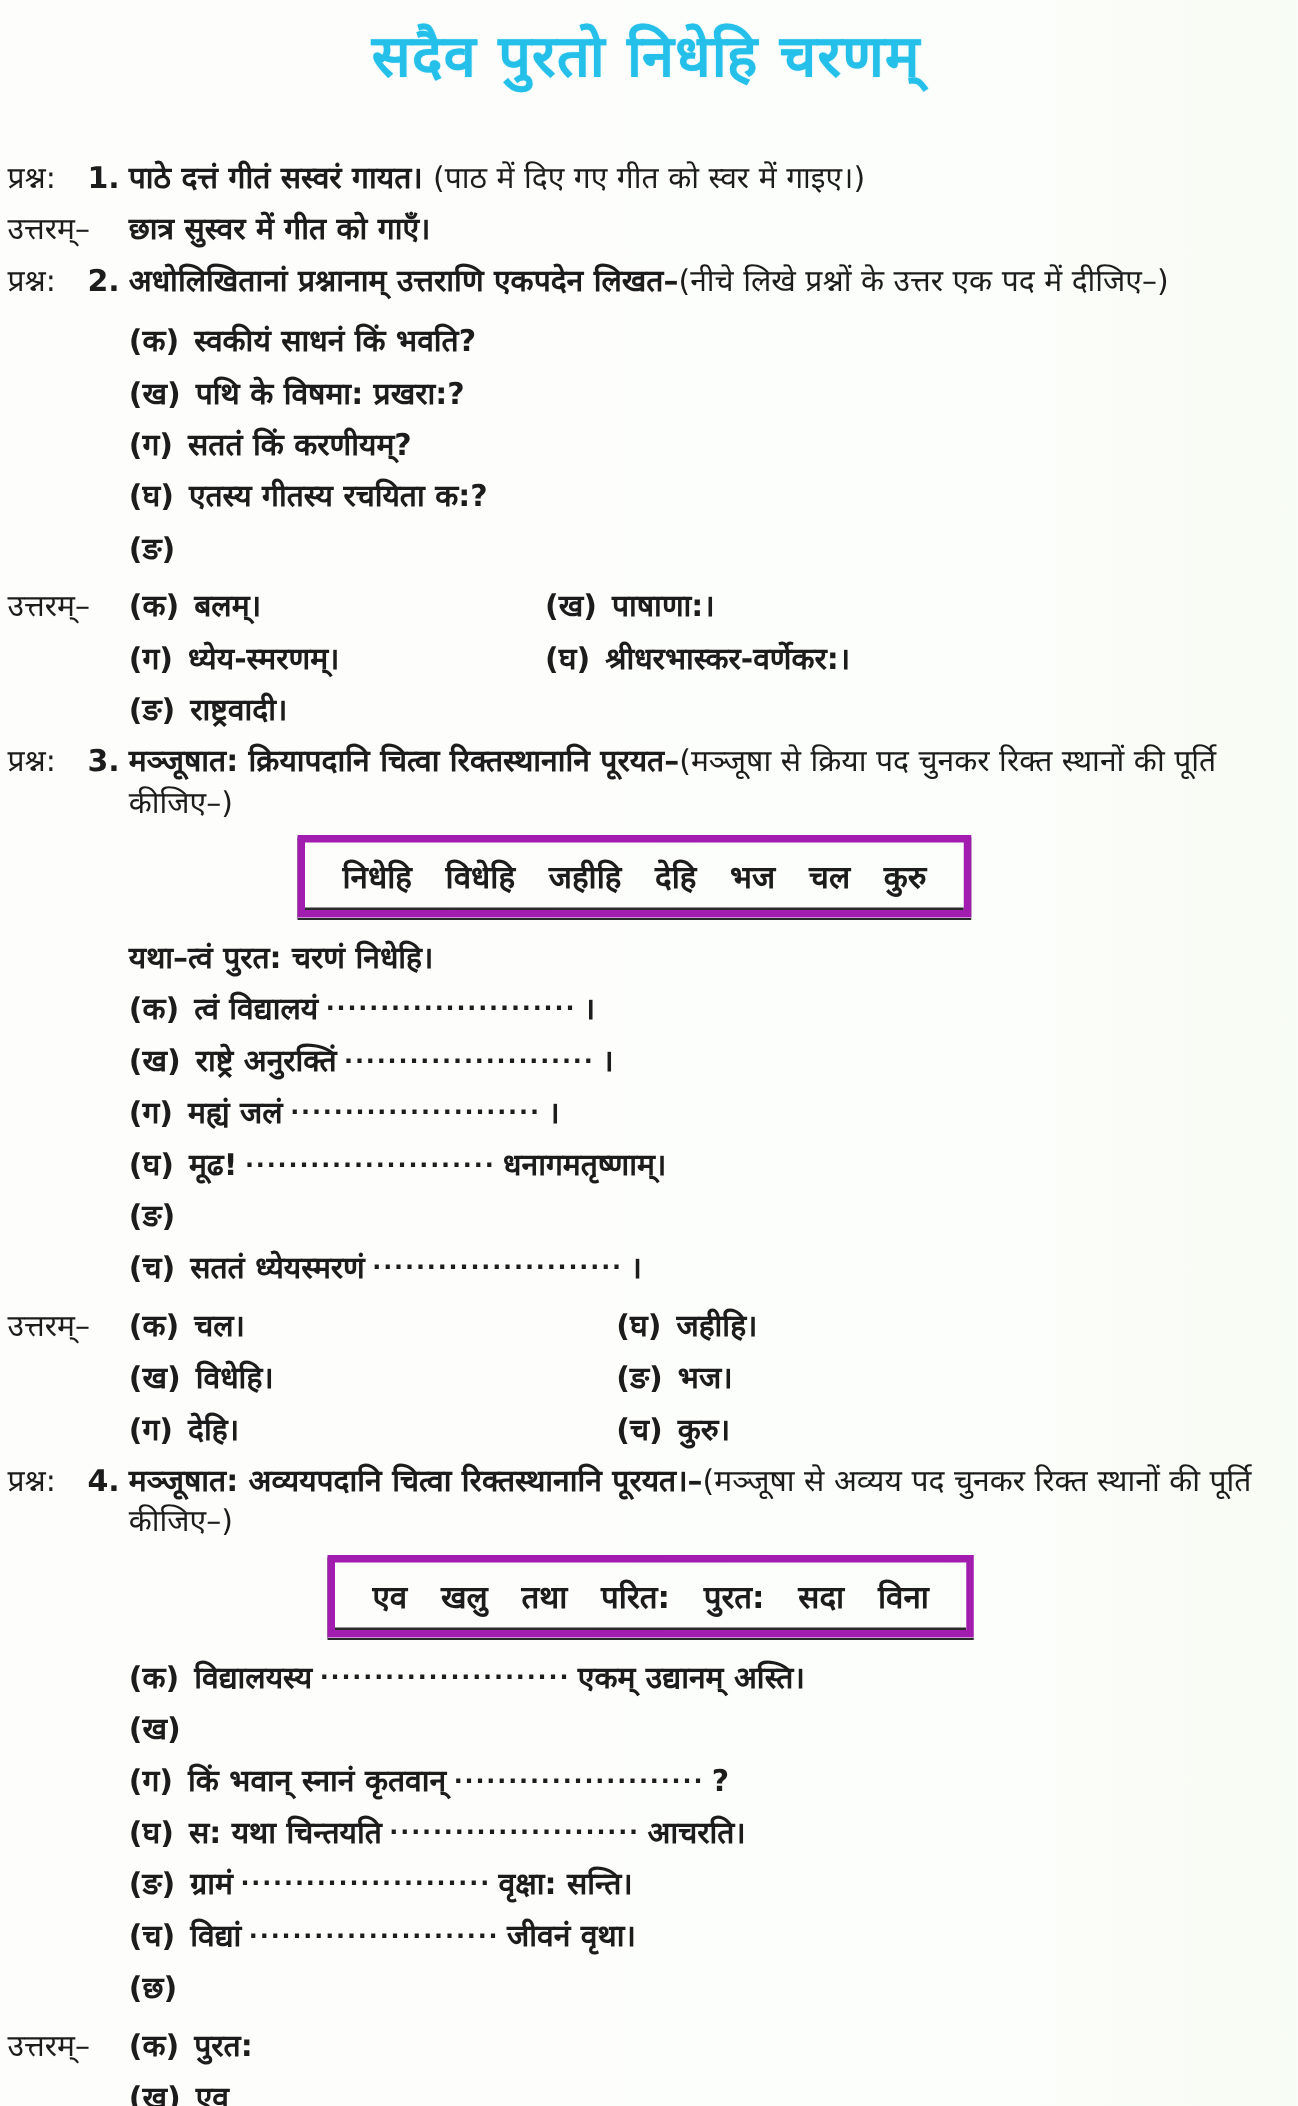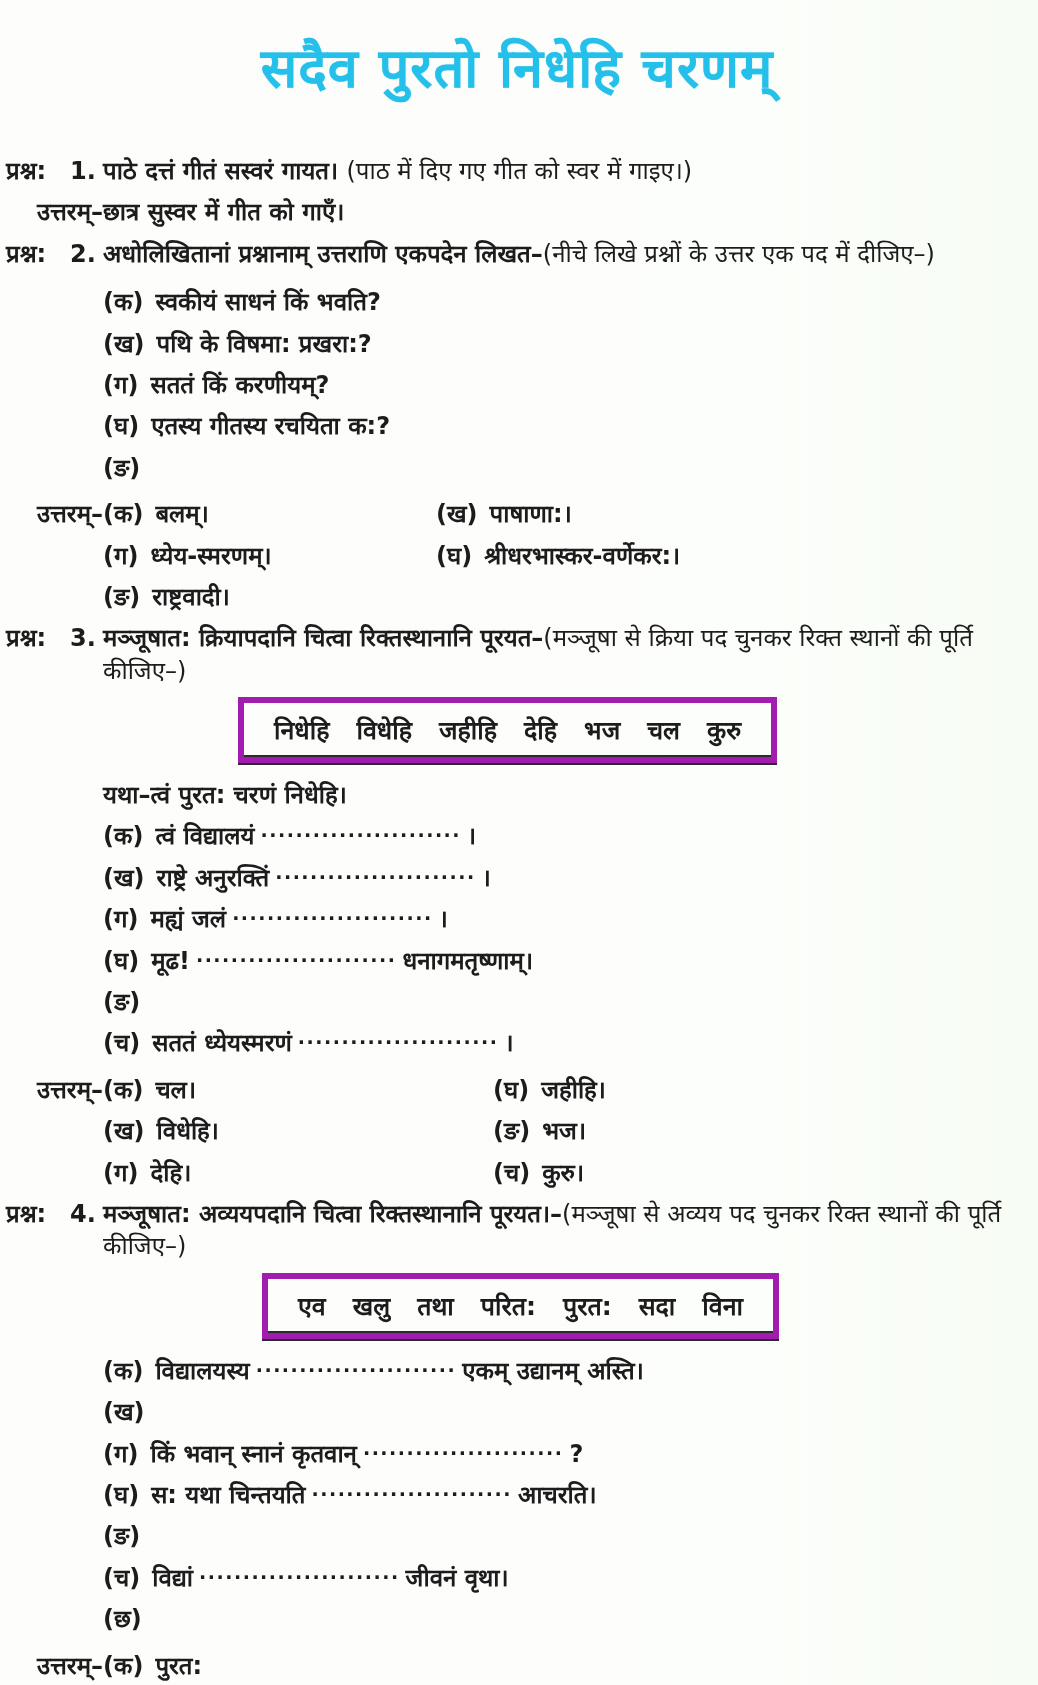--- a/index.html
+++ b/index.html
@@ -7,31 +7,31 @@
   body {
     width:1038px; height:1685px; overflow:hidden;
     background:#fdfefd;
     background-image: linear-gradient(90deg, #fdfdfc 0%, #fcfefb 70%, #f7fcf4 100%);
     color:#1c1c1c;
     font-family:"DejaVu Sans","Liberation Sans",sans-serif;
     padding:8px 10px 0 6px;
   }
   .title {
     text-align:center;
-    font-size:54px;
+    font-size:46px;
     font-weight:bold;
     color:#25c0ea;
     text-shadow:0 0 1px rgba(37,192,234,.55);
-    margin:21px 0 52px 0;
+    margin:4px 0 52px 0;
     letter-spacing:1px;
   }
   .row { display:flex; align-items:baseline; font-size:24px; line-height:1.35; margin-bottom:9px; }
-  .col-label { flex:0 0 64px; font-weight:bold; white-space:nowrap; }
+  .col-label { flex:0 0 64px; font-weight:normal; white-space:nowrap; }
   .col-num   { flex:0 0 33px; font-weight:bold; }
-  .col-albl  { flex:0 0 97px; font-weight:bold; white-space:nowrap;text-align:right; }
+  .col-albl  { flex:0 0 97px; font-weight:normal; white-space:nowrap; }
   .col-text  { flex:1; }
   .sk { font-weight:bold; }
   .hi { font-weight:normal; }
   .bold { font-weight:bold; }
   .item { padding-left:97px; }
   .item .marker { font-weight:bold; margin-right:12px; white-space:nowrap; }
   .item .itext  { font-weight:bold; }
   .items-start { margin-top:16px; }
   .dots {
     font-size:19px; letter-spacing:1.5px; font-weight:bold;
@@ -236,20 +236,21 @@
 <div class="row item">
   <span class="marker">(ग)</span>
   <span class="itext"><span>किं भवान् स्नानं कृतवान्</span><span class="dots">·······················</span><span>?</span></span>
 </div>
 <div class="row item">
   <span class="marker">(घ)</span>
   <span class="itext"><span>स: यथा चिन्तयति</span><span class="dots">·······················</span><span>आचरति।</span></span>
 </div>
 <div class="row item">
   <span class="marker">(ङ)</span>
+  <span class="itext"><span>ग्रामं</span><span class="dots">·······················</span><span>वृक्षा: सन्ति।</span></span>
 </div>
 <div class="row item">
   <span class="marker">(च)</span>
   <span class="itext"><span>विद्यां</span><span class="dots">·······················</span><span>जीवनं वृथा।</span></span>
 </div>
 <div class="row item">
   <span class="marker">(छ)</span>
 </div>
 
 <div class="row mt">

